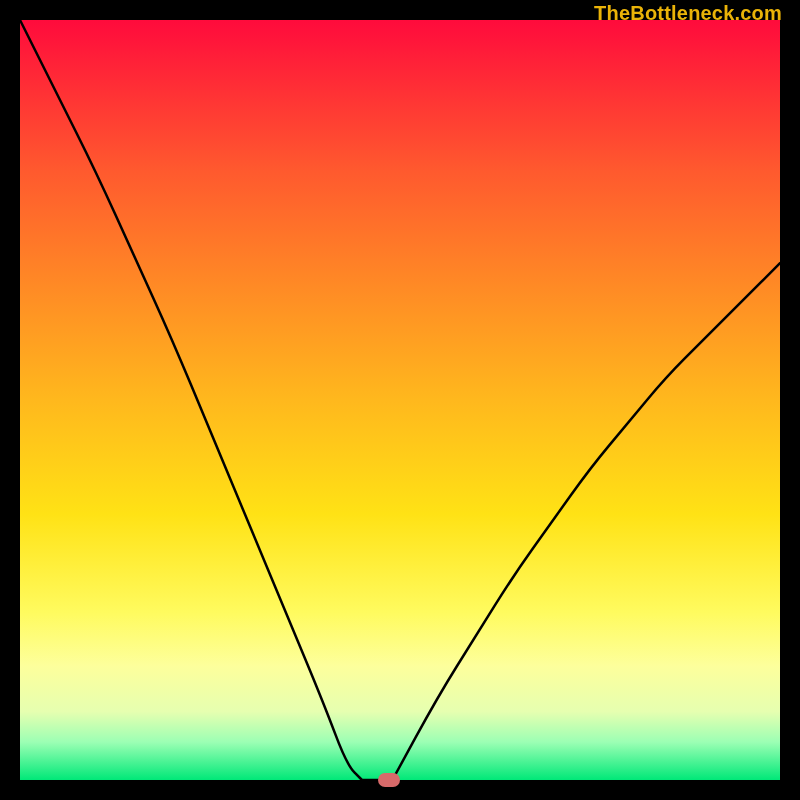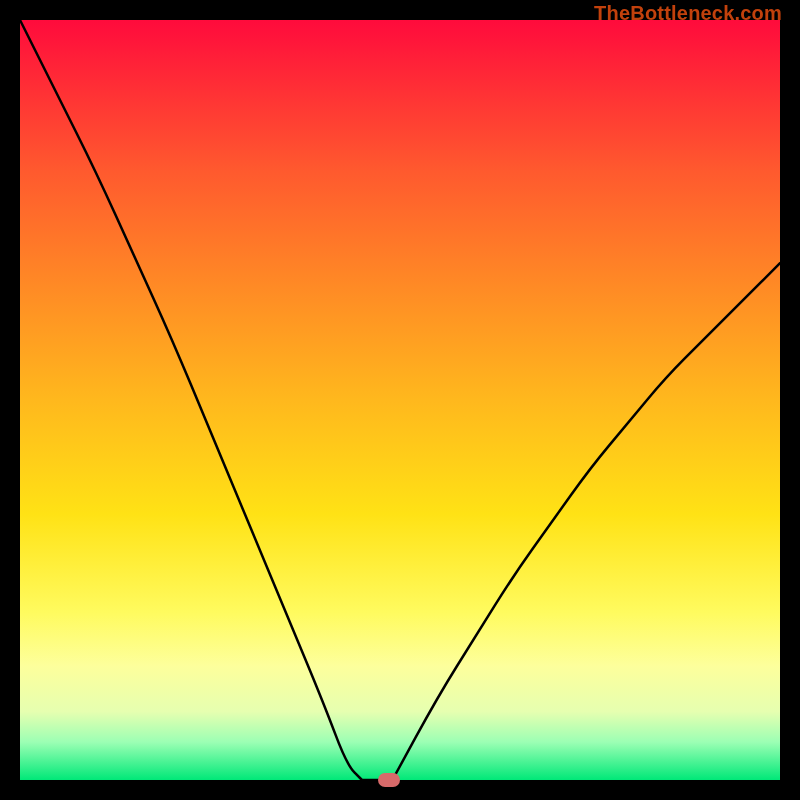--- a/index.html
+++ b/index.html
@@ -38,21 +38,21 @@
       #00e878 100%
     );
   }
   .watermark {
     position: absolute;
     top: 2px;
     right: 18px;
     font-family: Arial, Helvetica, sans-serif;
     font-size: 20px;
     font-weight: 600;
-    color: #c2410c;
+    color: #eab308;
     letter-spacing: 0.2px;
     user-select: none;
   }
   svg.curve {
     position: absolute;
     left: 20px;
     top: 20px;
     width: 760px;
     height: 760px;
     overflow: visible;

